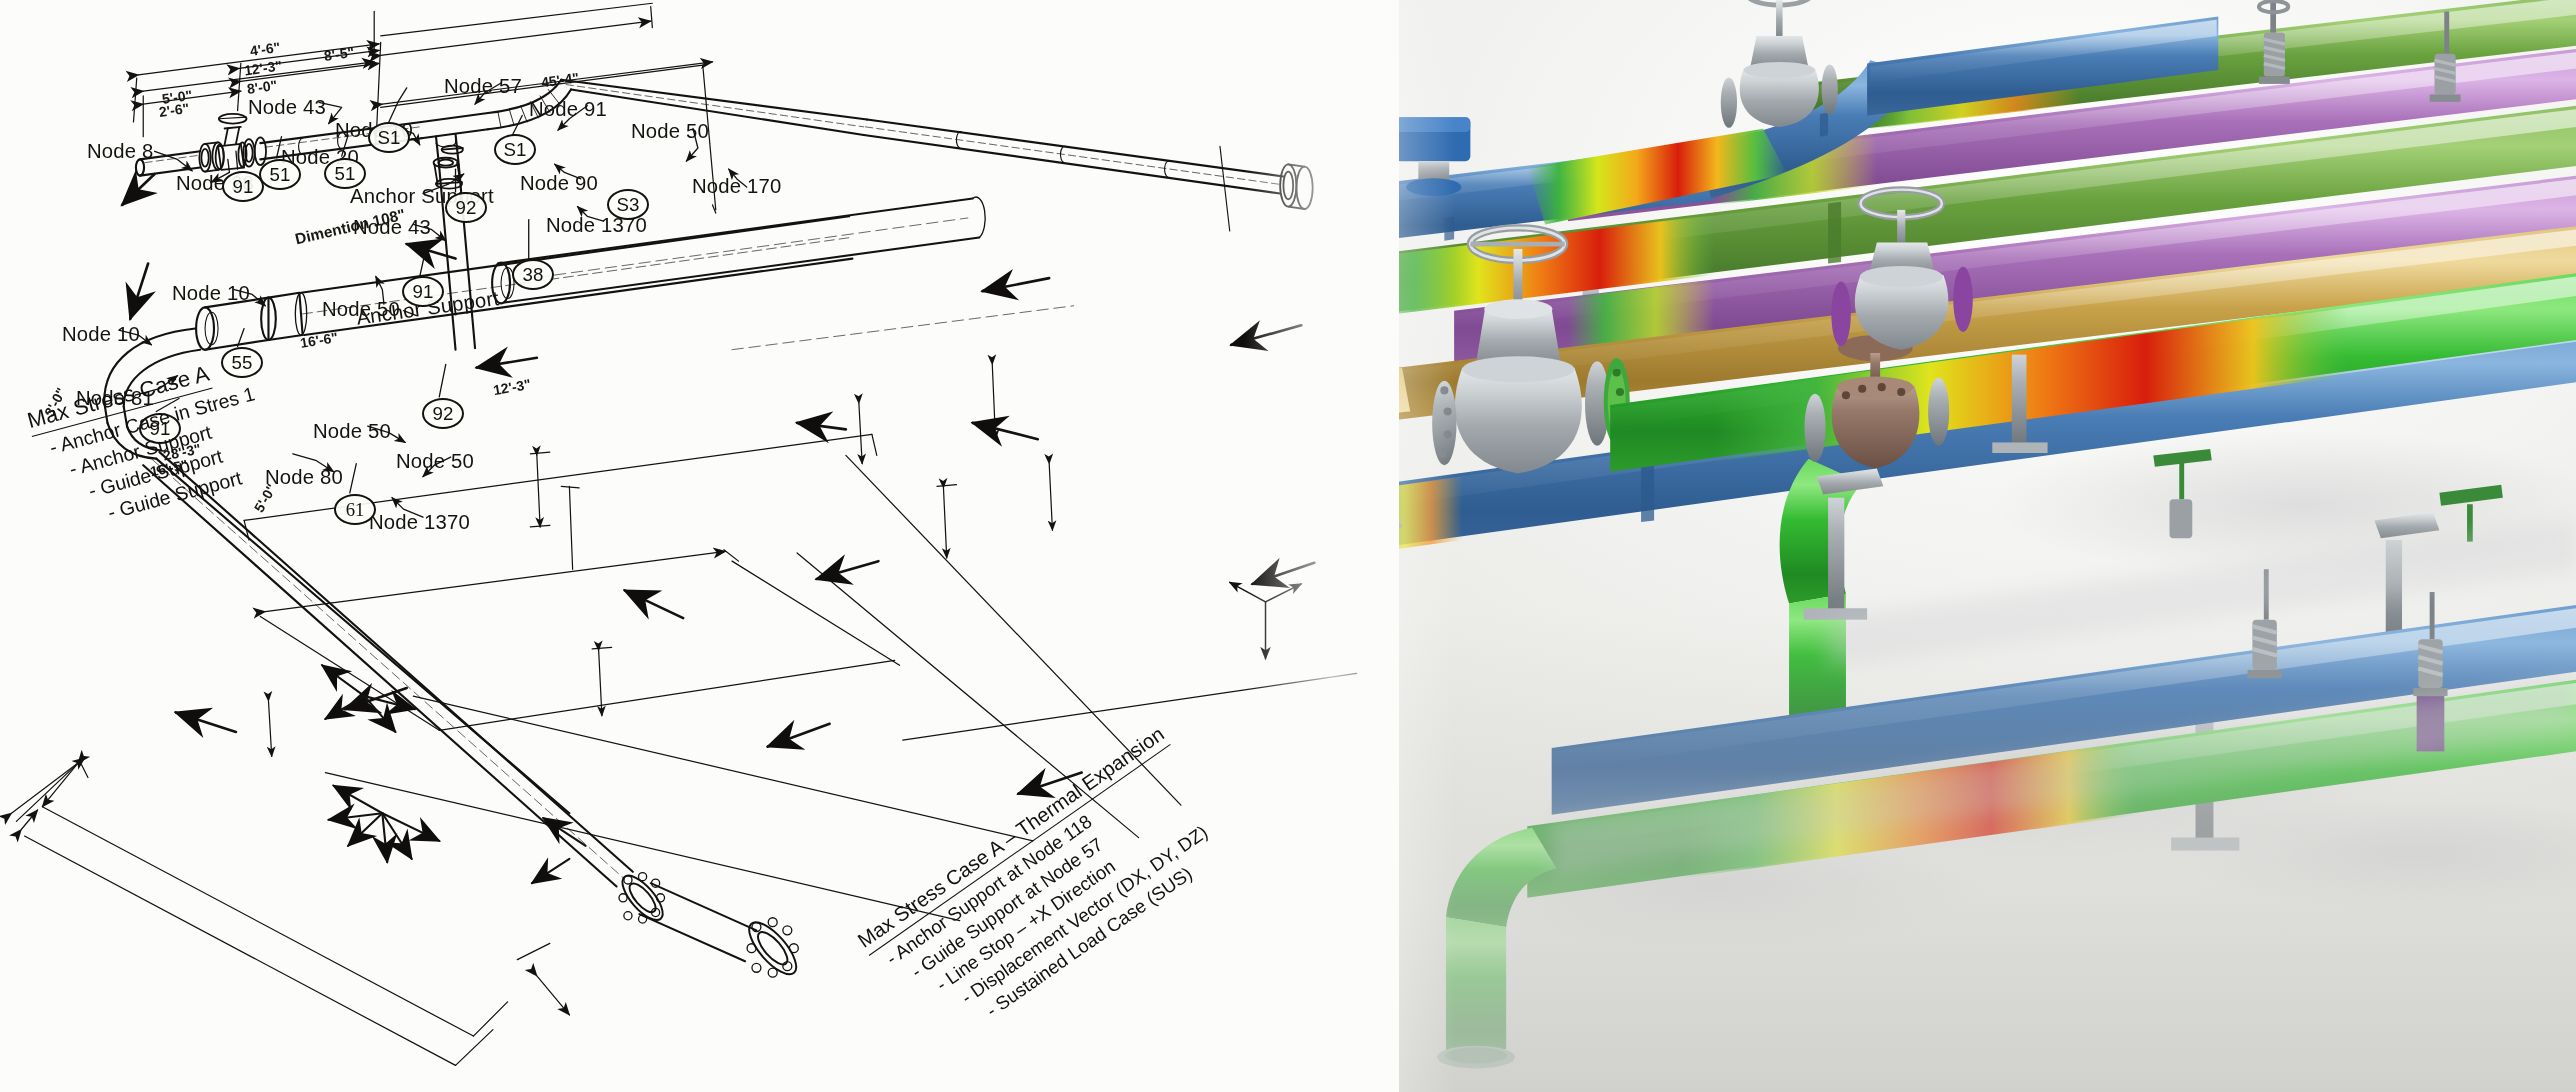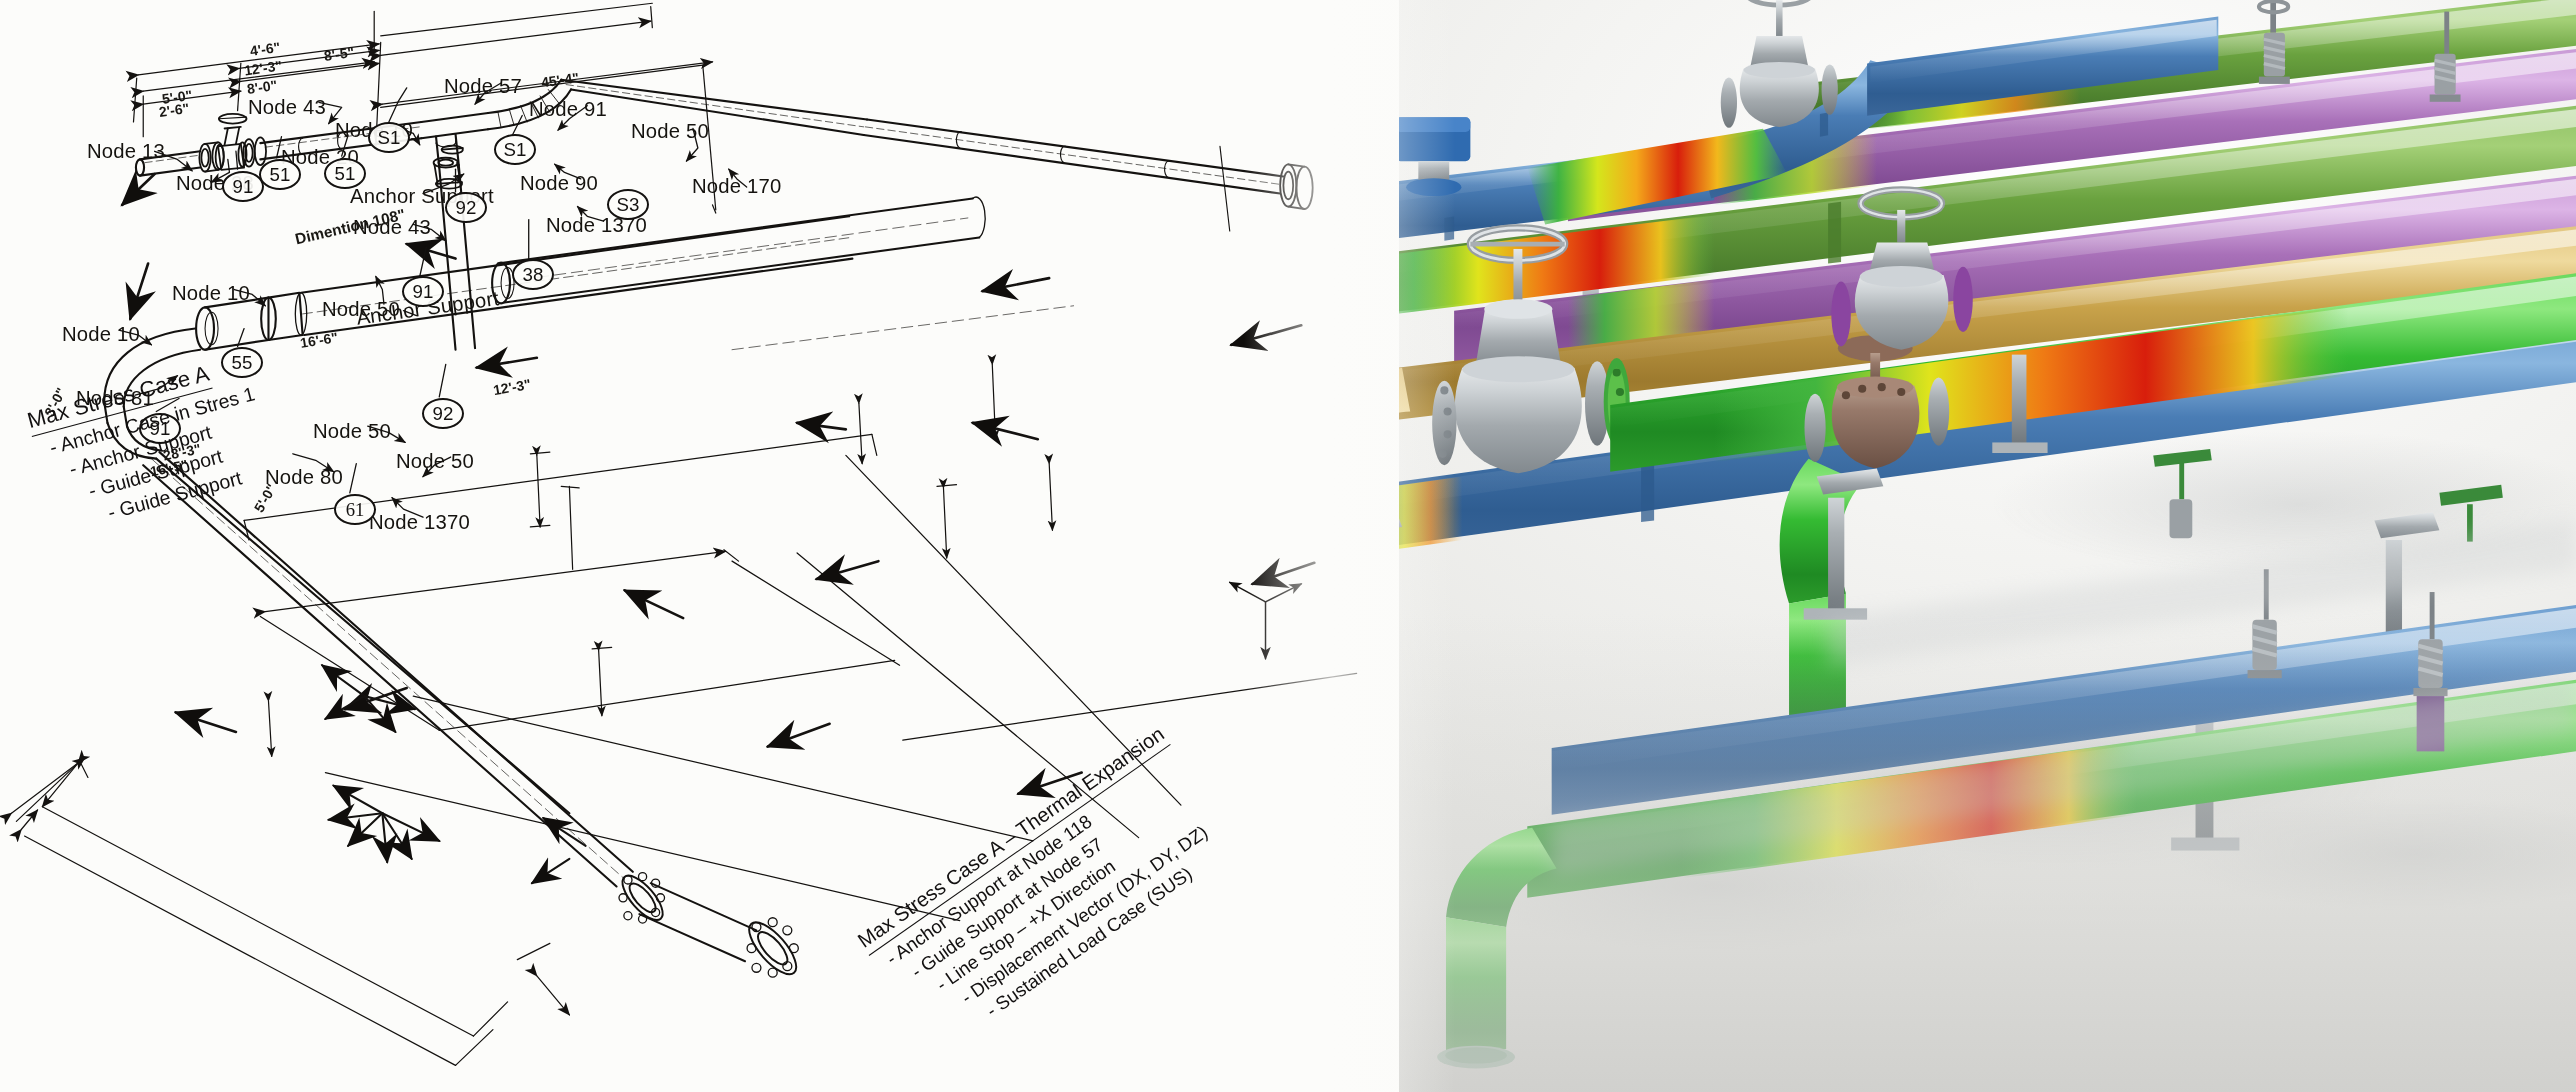--- a/index.html
+++ b/index.html
@@ -836,21 +836,21 @@
           <path d="M 650 318 L 650 270"></path>
           <path d="M 516 340 L 524 304"></path>
           <path d="M 292 426 L 300 404"></path>
           <path d="M 192 506 L 220 490"></path>
           <path d="M 540 488 L 548 448"></path>
           <path d="M 430 606 L 438 570"></path>
         </g>
       </g>
     </svg>
 
-    <div class="dwg-label" style="left:87px;  top:140px;">Node 13</div>
+    <div class="dwg-label" style="left:87px;  top:140px;">Node 8</div>
     <div class="dwg-label" style="left:248px;  top:96px;">Node 43</div>
     <div class="dwg-label" style="left:335px;  top:119px;">Node 10</div>
     <div class="dwg-label" style="left:281px;  top:146px;text-align:center;">Node 20</div>
     <div class="dwg-label" style="left:176px;  top:172px;">Node 28</div>
     <div class="dwg-label" style="left:444px;  top:75px;">Node 57</div>
     <div class="dwg-label" style="left:529px;  top:98px;">Node 91</div>
     <div class="dwg-label" style="left:631px;  top:120px;">Node 50</div>
     <div class="dwg-label" style="left:676px;  top:175px;margin-left:16px;">Node 170</div>
     <div class="dwg-label" style="left:350px; top:185px;">Anchor Support</div>
     <div class="dwg-label" style="left:520px;  top:172px;">Node 90</div>

